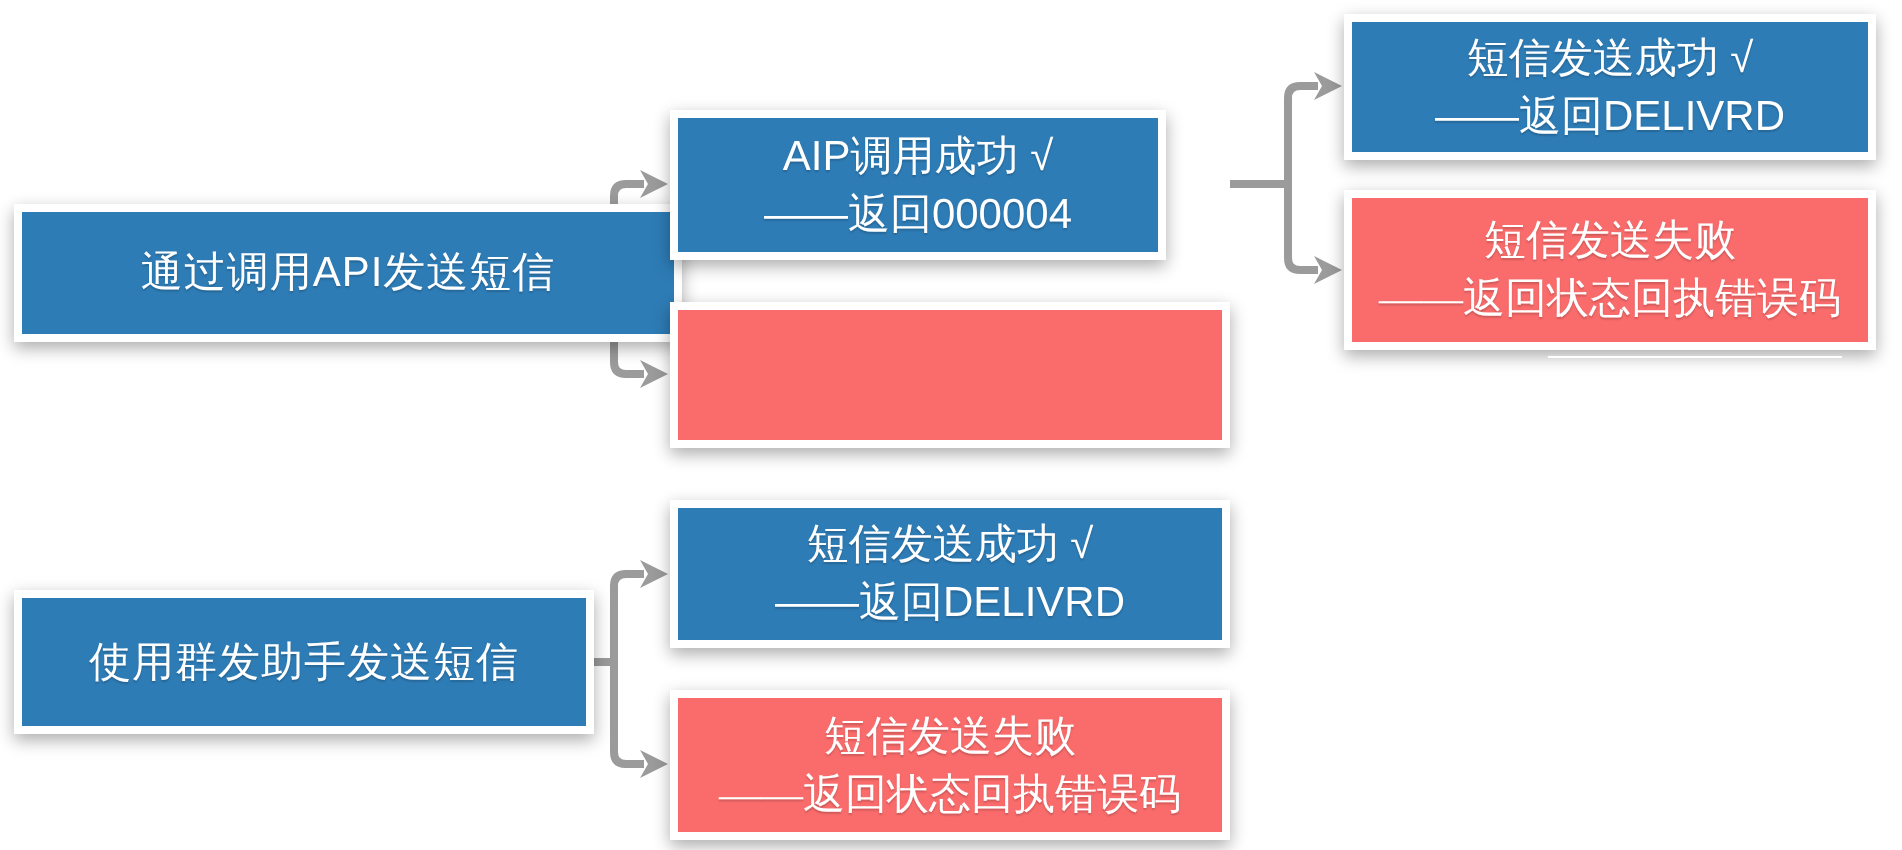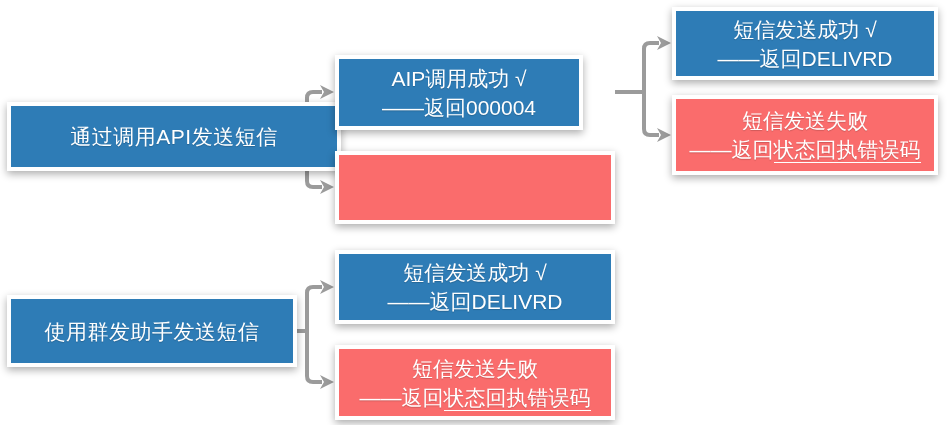--- a/index.html
+++ b/index.html
@@ -38,28 +38,28 @@
     border: 4px solid #ffffff;
     box-shadow: 0 3px 8px rgba(0,0,0,0.33);
     color: var(--node-text, #ffffff);
     display: flex;
     flex-direction: column;
     justify-content: center;
     text-align: center;
     text-shadow: 0 1px 1px rgba(0,0,0,0.18);
   }
   .node.blue { background: var(--node-blue, #2e7cb6); }
-  .node.red  { background: var(--node-red,  #fa6c6c); }
+  .node.red  { background: var(--node-red,  #fa6c6c); font-family: Liberation Serif, serif; }
   .node.root { font-size: 22px; letter-spacing: 0.5px; }
   .node .line1, .node .line2 {
     font-size: 21px;
     line-height: 29px;
     white-space: nowrap;
   }
-  .u { border-bottom: 1px solid var(--node-text, #ffffff); padding-bottom: 1px; }
+  .u { border-bottom: 1px solid var(--node-text, #ffffff); padding-bottom: 17px; }
 
   
   #n-l1 { left: 7px;   top: 102px; width: 334px; height: 69px; }
   #n-l2 { left: 7px;   top: 295px; width: 290px; height: 72px; }
   #n-m1 { left: 335px; top: 55px;  width: 248px; height: 75px; }
   #n-m2 { left: 335px; top: 151px; width: 280px; height: 73px; }
   #n-m3 { left: 335px; top: 250px; width: 280px; height: 74px; }
   #n-m4 { left: 335px; top: 345px; width: 280px; height: 75px; }
   #n-r1 { left: 672px; top: 7px;   width: 266px; height: 73px; }
   #n-r2 { left: 672px; top: 95px;  width: 266px; height: 80px; }

